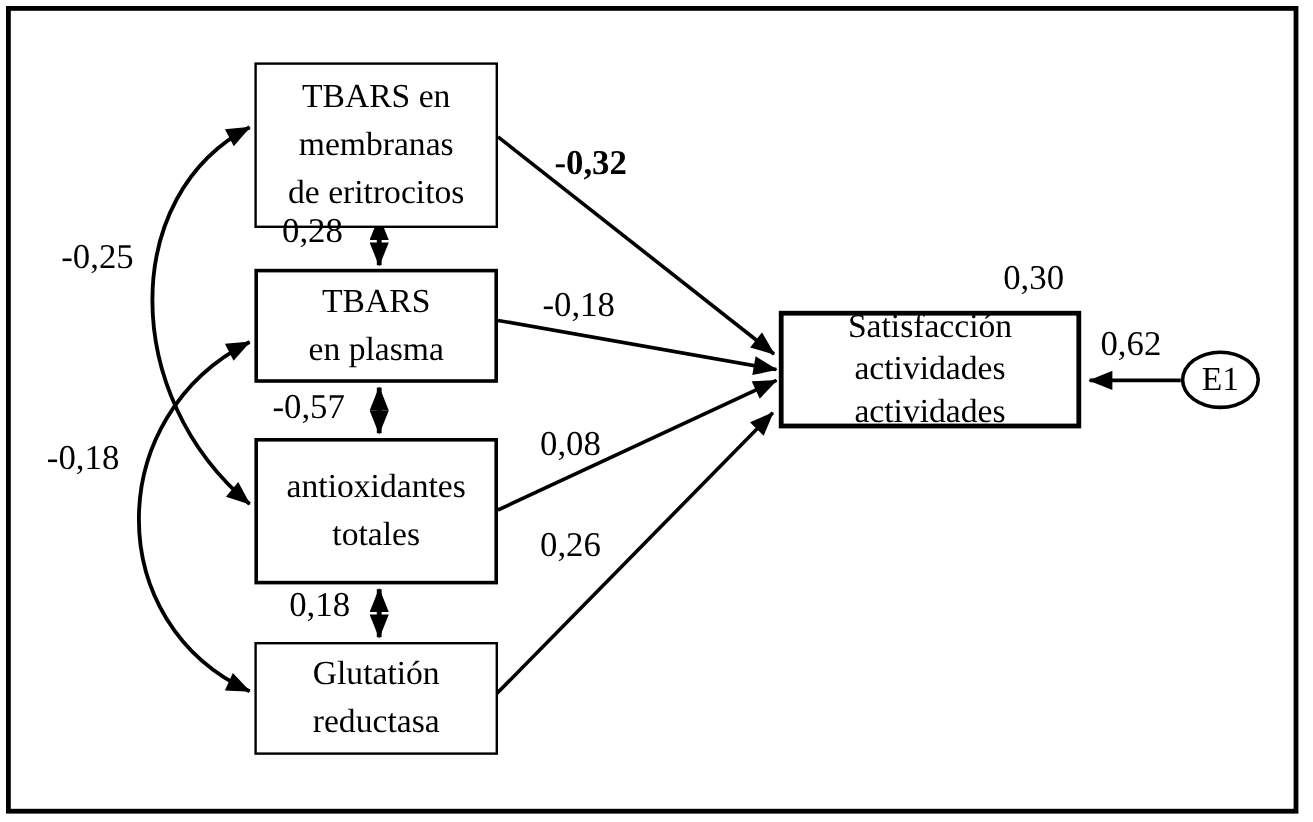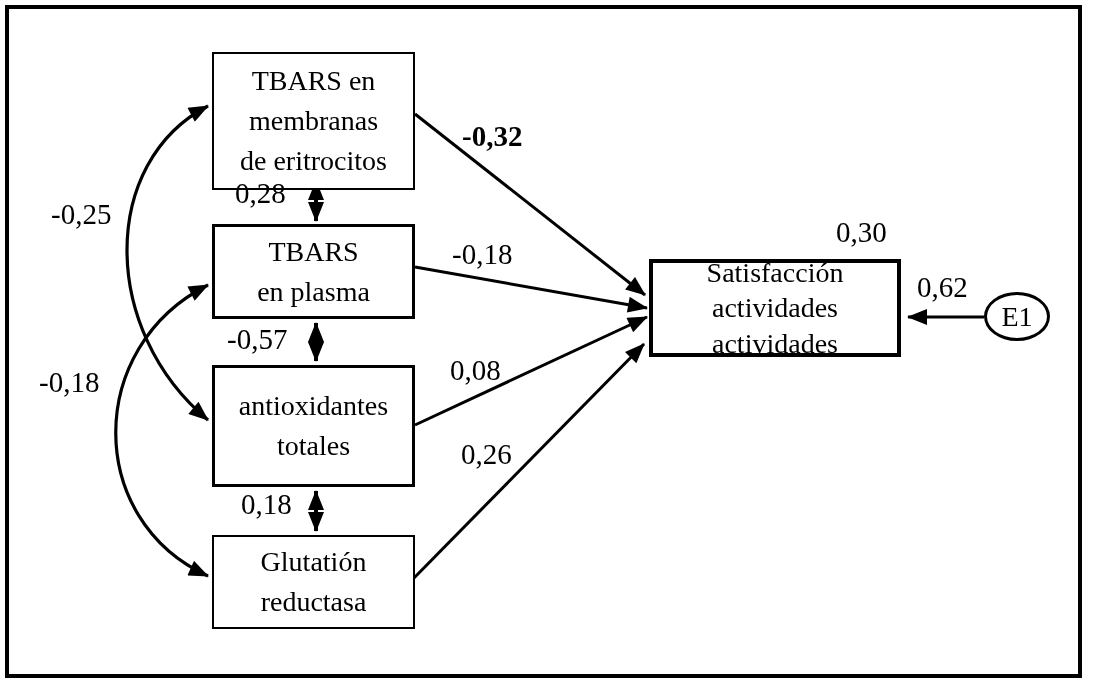--- a/index.html
+++ b/index.html
@@ -50,21 +50,21 @@
     white-space: nowrap;
   }
   .lbl-cov-b1b2  { left: 235px; top: 179px; }
   .lbl-cov-b2b3  { left: 227px; top: 325px; }
   .lbl-cov-b3b4  { left: 241px; top: 490px; }
   .lbl-cov-b1b3  { left: 51px;  top: 200px; }
   .lbl-cov-b2b4  { left: 39px;  top: 368px; }
   .lbl-path-b1   { left: 462px; top: 122px; font-weight: bold; }
   .lbl-path-b2   { left: 452px; top: 240px; }
   .lbl-path-b3   { left: 450px; top: 356px; }
-  .lbl-path-b4   { left: 461px; top: 440px; }
+  .lbl-path-b4   { left: 450px; top: 440px; }
   .lbl-r2        { left: 836px; top: 218px; }
   .lbl-error     { left: 917px; top: 273px; }
 </style>
 </head>
 <body>
 
 <div class="stage">
 
   <div class="frame"></div>
 

